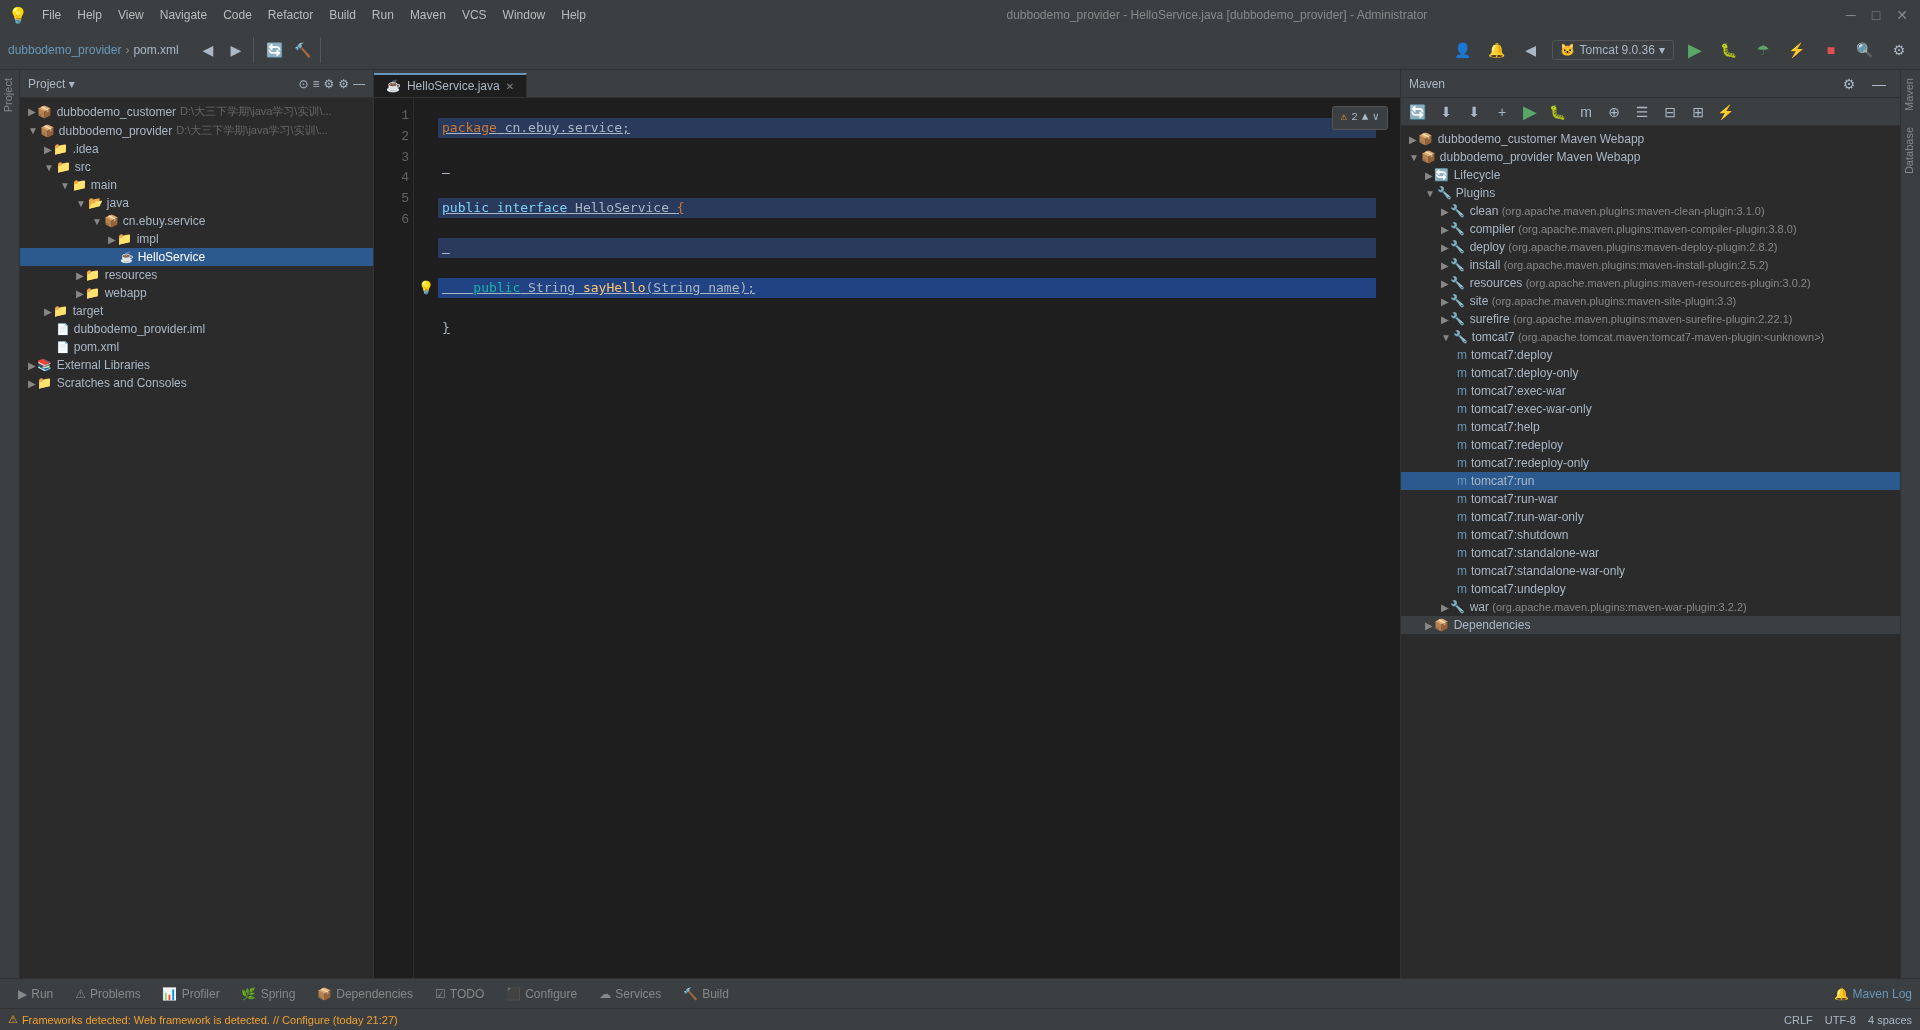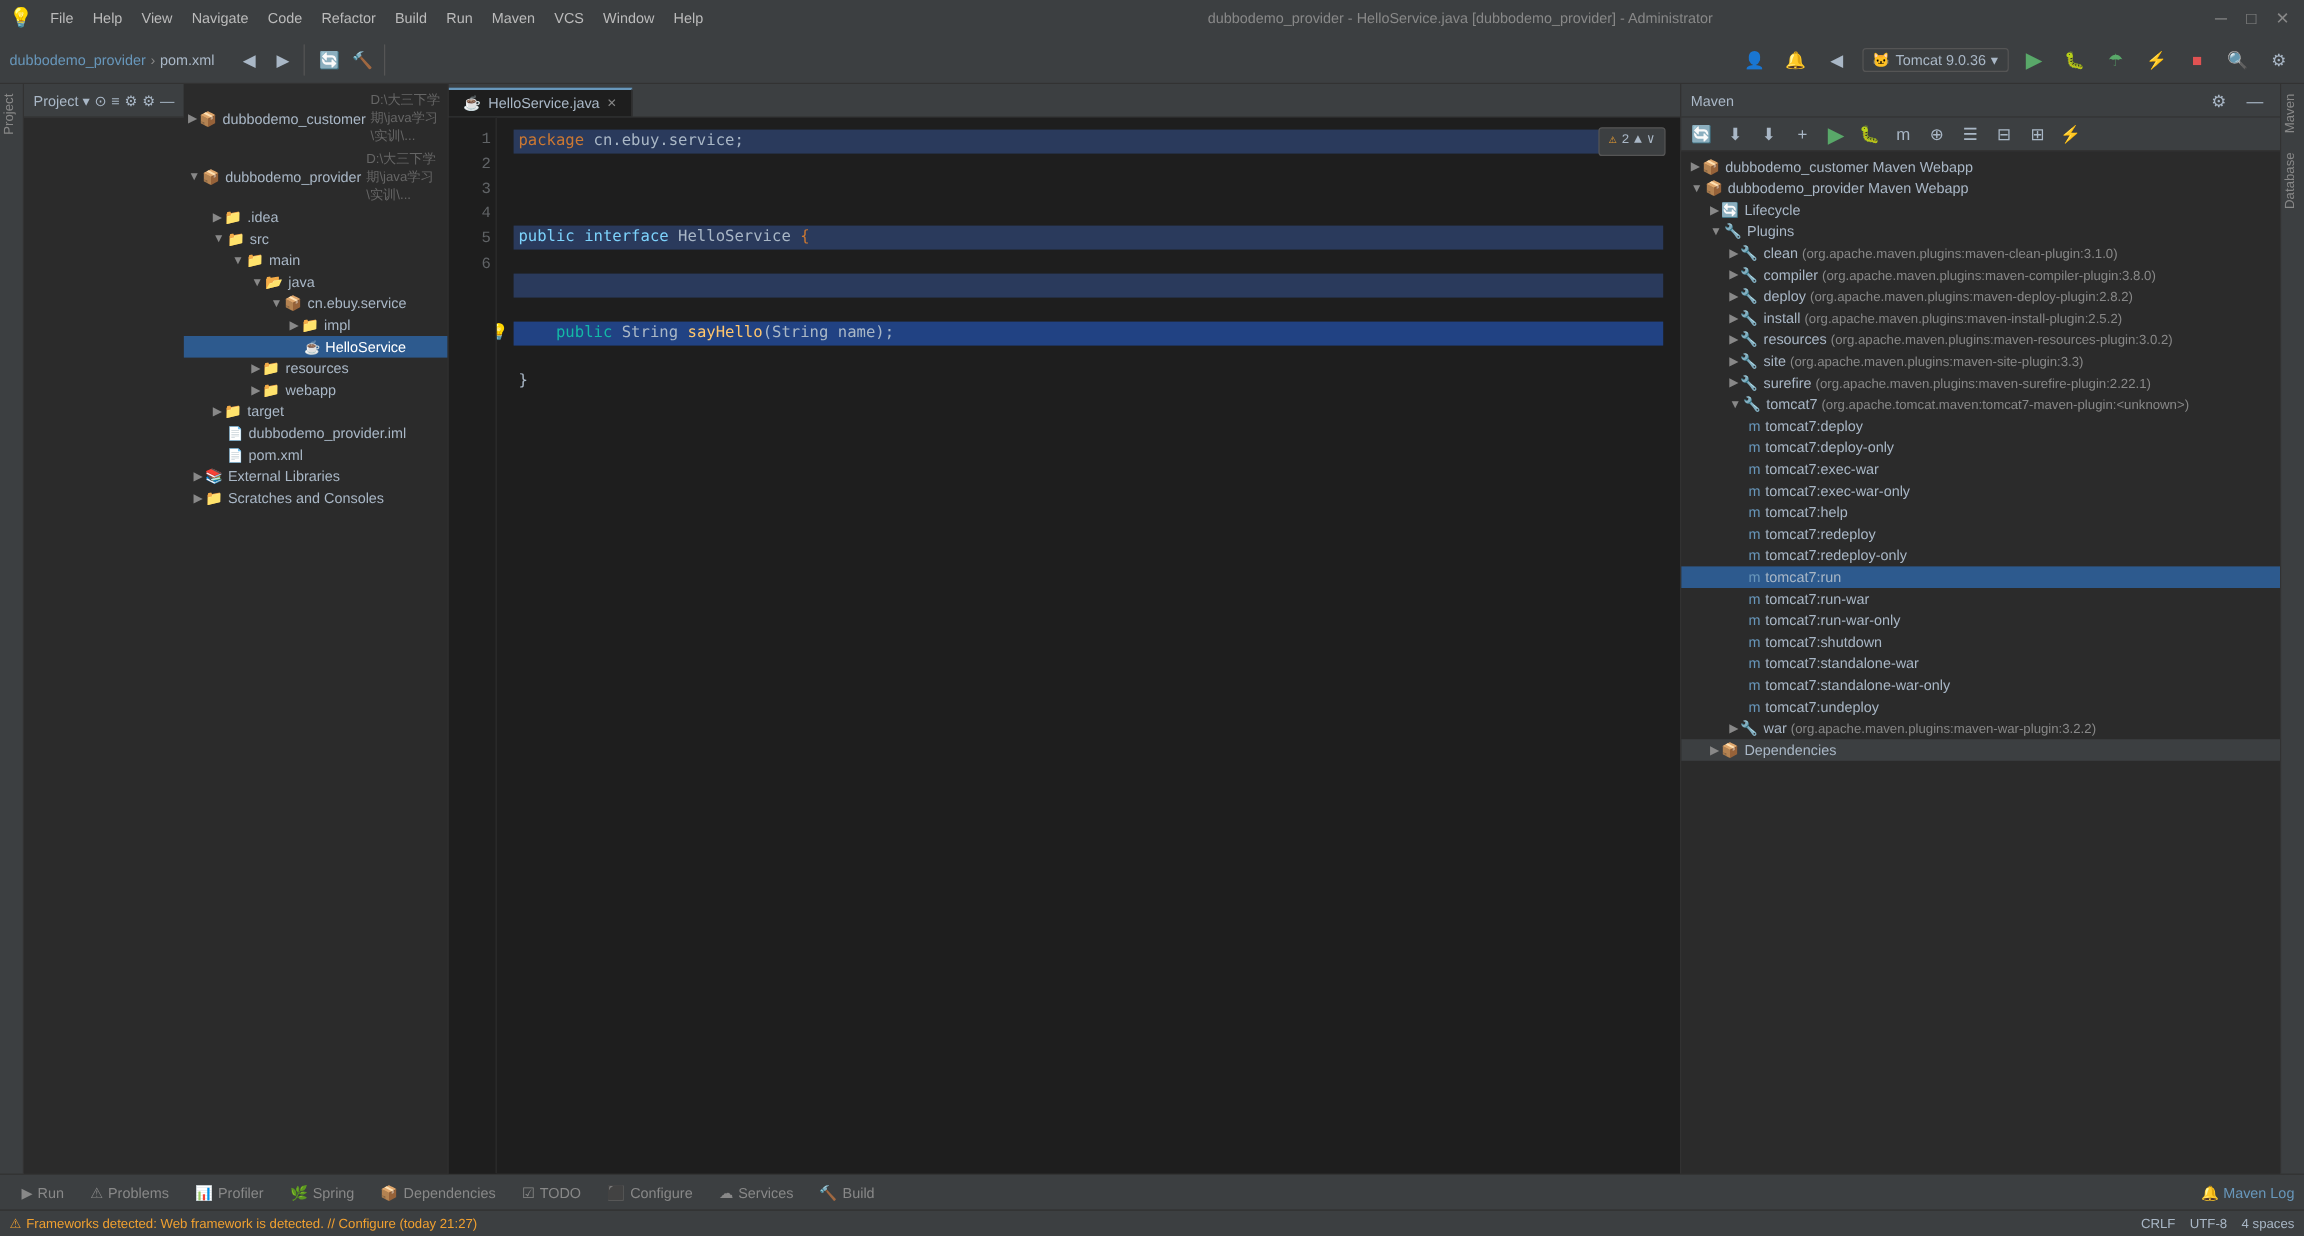--- a/index.html
+++ b/index.html
@@ -23,21 +23,21 @@
     .green-btn { color: #59a869; font-size: 18px; }
 
     
     #main { display: flex; height: calc(1030px - 30px - 40px - 30px - 22px); }
 
     
     #left-tabs { width: 20px; background: #3c3f41; display: flex; flex-direction: column; border-right: 1px solid #323232; }
     .side-tab { writing-mode: vertical-rl; transform: rotate(180deg); padding: 8px 2px; font-size: 11px; color: #888; cursor: pointer; }
 
     
-    #project-panel { width: 354px; background: #2b2b2b; border-right: 1px solid #323232; display: flex; flex-direction: row; justify-content: flex-end; }
+    #project-panel { width: 354px; background: #2b2b2b; border-right: 1px solid #323232; display: flex; flex-direction: column; justify-content: flex-end; }
     #project-header { height: 28px; background: #3c3f41; display: flex; align-items: center; padding: 0 8px; gap: 4px; border-bottom: 1px solid #323232; }
     #project-header span { font-size: 12px; color: #a9b7c6; }
     .header-icon { font-size: 12px; color: #888; cursor: pointer; }
     #project-tree { flex: 1; overflow-y: auto; padding: 4px 0; }
     .tree-item { display: flex; align-items: center; padding: 2px 0; cursor: pointer; font-size: 12px; }
     .tree-item.selected { background: #2d5a8e; color: #fff; }
     .tree-indent { display: inline-block; }
     .folder-icon { color: #c8a951; margin-right: 4px; font-size: 12px; }
     .file-icon { color: #6897bb; margin-right: 4px; font-size: 11px; }
     .java-icon { color: #4a9; margin-right: 4px; font-size: 11px; }
@@ -73,21 +73,21 @@
     
     #statusbar { height: 22px; background: #3c3f41; border-top: 1px solid #323232; display: flex; align-items: center; padding: 0 8px; font-size: 11px; color: #a9b7c6; gap: 8px; }
     .status-warning { color: #f0a030; display: flex; align-items: center; gap: 4px; }
     #status-right { margin-left: auto; display: flex; gap: 12px; }
 
     
     ::-webkit-scrollbar { width: 8px; height: 8px; }
     ::-webkit-scrollbar-track { background: #2b2b2b; }
     ::-webkit-scrollbar-thumb { background: #555; border-radius: 4px; }
 
-    pre { margin: 2px; }
+    pre { margin: 12px; text-decoration: underline; }
   </style>
 </head>
 <body>
 
 <div id="titlebar">
   <div id="titlebar-left">
     <span style="font-size:16px;">💡</span>
     <div id="titlebar-menu">
       <span>File</span>
       <span>Help</span>

